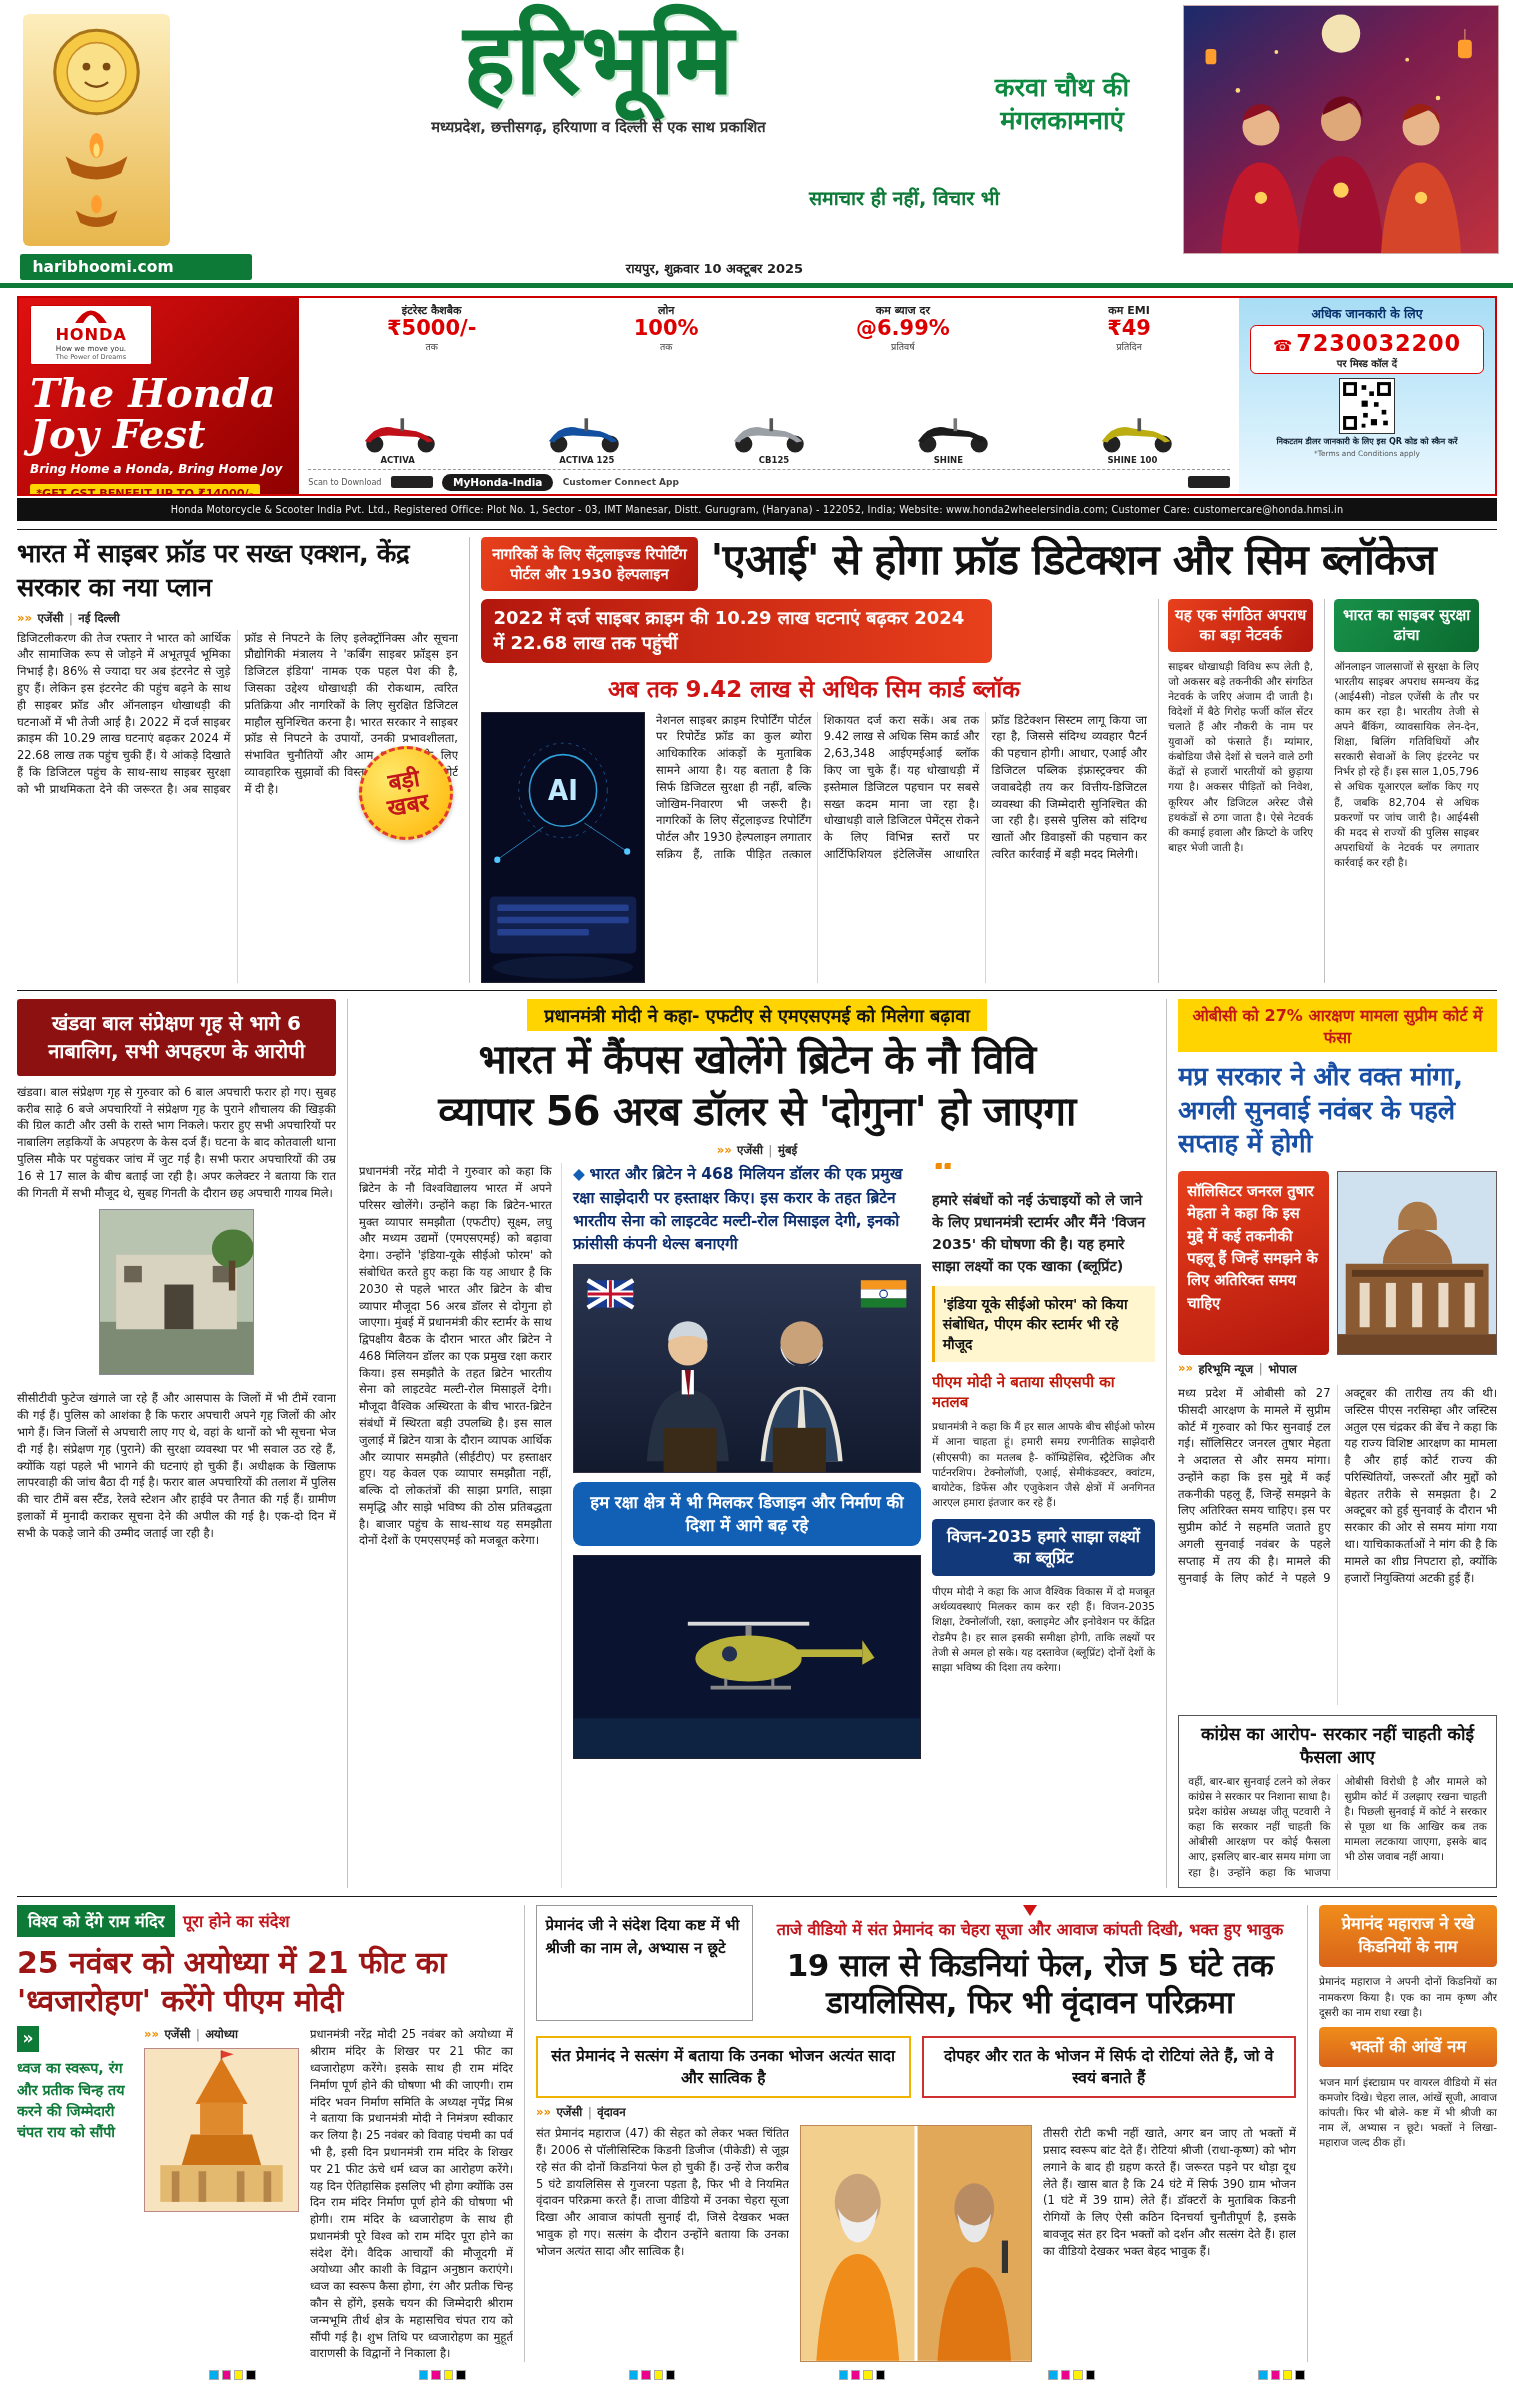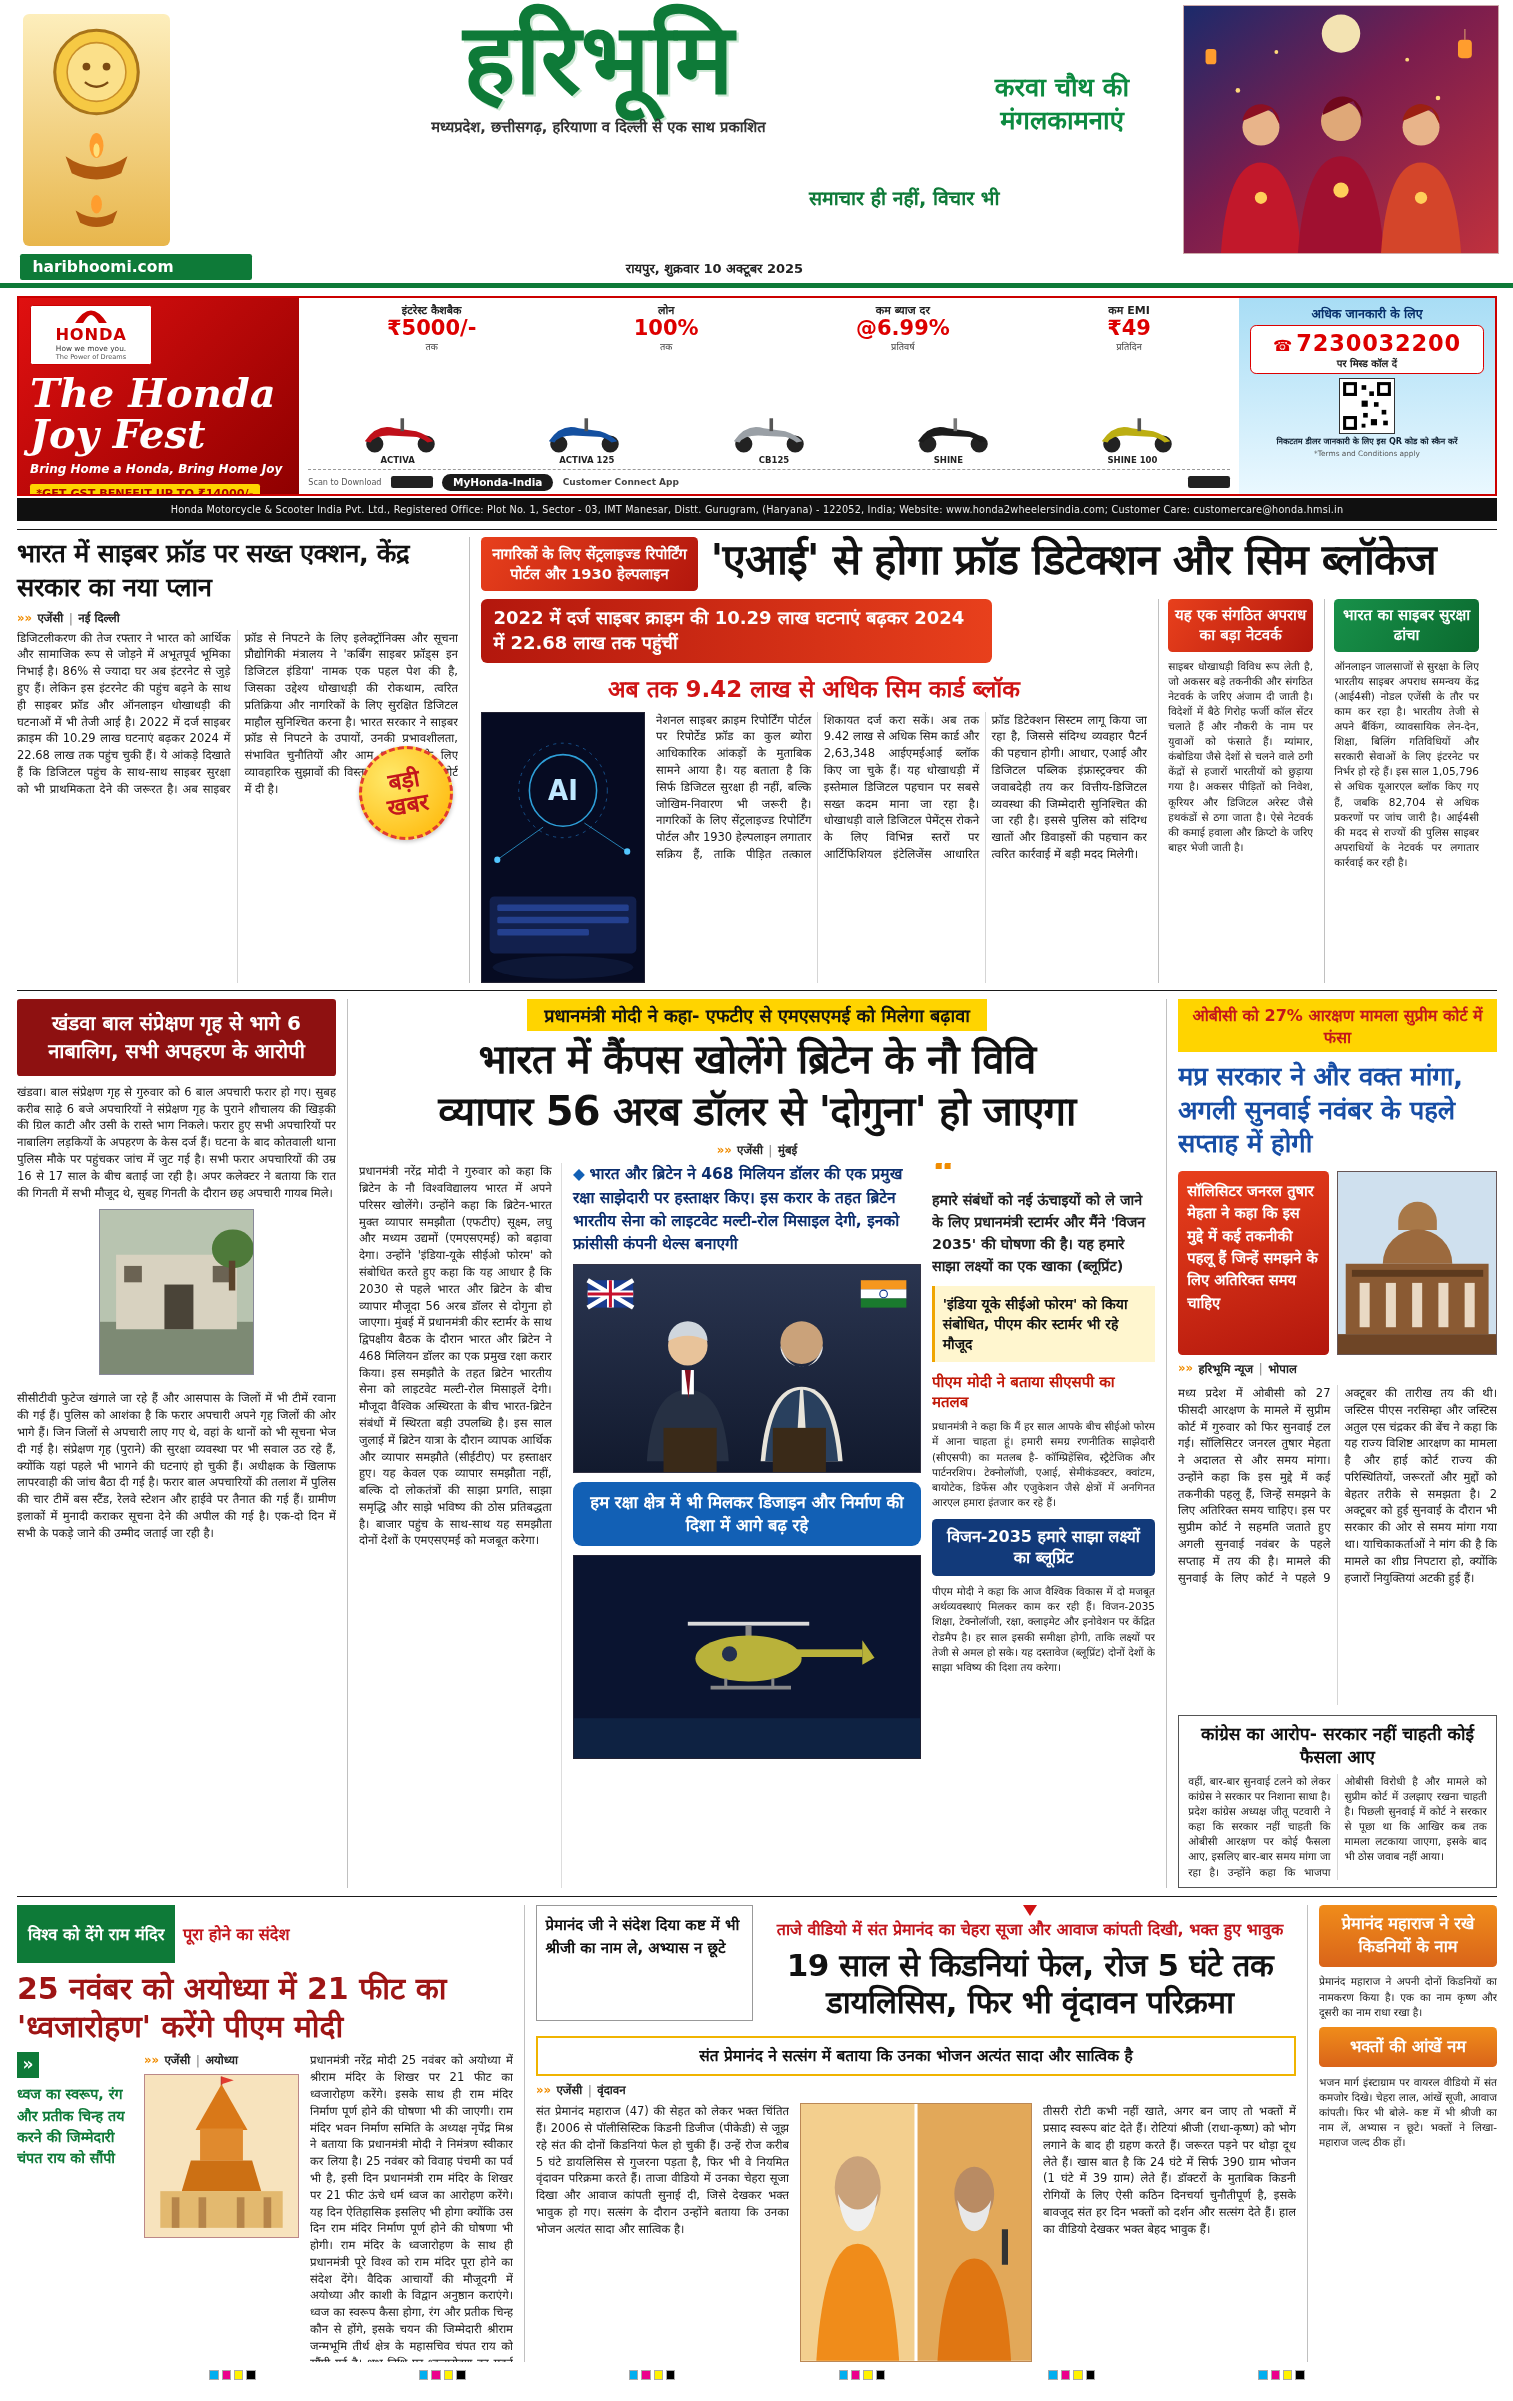--- a/index.html
+++ b/index.html
@@ -130,21 +130,21 @@
   .obcred{width:151px;flex:none;background:linear-gradient(160deg,#e8401c,#b3170d);color:#fff;font-weight:700;font-size:14.7px;line-height:1.52;padding:9.3px;border-radius:4.6px;}
   .scphoto{flex:1;border:0.8px solid #655;}
   .obcbody{margin-top:4.6px;height:325px;overflow:hidden;}
   .congress{border:1.5px solid #555;padding:7.7px 9.3px;margin-top:9.3px;}
   .congress h4{text-align:center;font-weight:800;font-size:17.4px;line-height:1.3;margin-bottom:5.4px;}
 
   
   .row3{height:465px;}
   .ayod{width:496px;flex:none;display:flex;flex-direction:column;overflow:hidden;}
   .akick{display:flex;align-items:center;gap:7.7px;}
-  .akick .g{background:#0e7a38;color:#fff;font-weight:800;font-size:16.3px;padding:18px 11px;}
+  .akick .g{background:#0e7a38;color:#fff;font-weight:800;font-size:16.3px;padding:5px 11px;}
   .akick .r{color:#c3161c;font-weight:800;font-size:16.3px;}
   .ahead{color:#9e1515;font-weight:800;font-size:30px;line-height:1.24;margin-top:7.7px;}
   .arow{display:flex;gap:11px;flex:1;margin-top:7.7px;min-height:0;}
   .anote{width:116px;flex:none;color:#0e7a38;font-weight:700;font-size:14.3px;line-height:1.5;}
   .anote .chev{color:#fff;background:#0e7a38;display:inline-block;padding:0 5.4px;margin-bottom:6.2px;font-size:17px;}
   .acol{width:155px;flex:none;display:flex;flex-direction:column;gap:6.2px;}
   .temple{height:164px;border:0.8px solid #b88;}
   .abody{flex:1;overflow:hidden;min-width:0;}
   .prem{flex:1;border-left:0.8px solid #c0c0c0;border-right:0.8px solid #c0c0c0;padding:0 11px;display:flex;flex-direction:column;min-width:0;overflow:hidden;}
   .ptop{display:flex;gap:11px;}
@@ -594,20 +594,21 @@
       <div class="ptop">
         <div class="pmsg">प्रेमानंद जी ने संदेश दिया कष्ट में भी श्रीजी का नाम ले, अभ्यास न छूटे</div>
         <div class="pright">
           <div class="marker"></div>
           <div class="pkick">ताजे वीडियो में संत प्रेमानंद का चेहरा सूजा और आवाज कांपती दिखी, भक्त हुए भावुक</div>
           <h2 class="phead">19 साल से किडनियां फेल, रोज 5 घंटे तक डायलिसिस, फिर भी वृंदावन परिक्रमा</h2>
         </div>
       </div>
       <div class="pboxes">
         <div class="pbox y">संत प्रेमानंद ने सत्संग में बताया कि उनका भोजन अत्यंत सादा और सात्विक है</div>
+        <div class="pbox r">दोपहर और रात के भोजन में सिर्फ दो रोटियां लेते हैं, जो वे स्वयं बनाते हैं</div>
       </div>
       <div class="byline pbyline">
         <span class="arrow">»»</span>
         <span>एजेंसी</span>
         <span class="sep">|</span>
         <span>वृंदावन</span>
       </div>
       <div class="pbodyrow">
         <div class="pt body-txt">संत प्रेमानंद महाराज (47) की सेहत को लेकर भक्त चिंतित हैं। 2006 से पॉलीसिस्टिक किडनी डिजीज (पीकेडी) से जूझ रहे संत की दोनों किडनियां फेल हो चुकी हैं। उन्हें रोज करीब 5 घंटे डायलिसिस से गुजरना पड़ता है, फिर भी वे नियमित वृंदावन परिक्रमा करते हैं। ताजा वीडियो में उनका चेहरा सूजा दिखा और आवाज कांपती सुनाई दी, जिसे देखकर भक्त भावुक हो गए। सत्संग के दौरान उन्होंने बताया कि उनका भोजन अत्यंत सादा और सात्विक है।</div>
         <div class="pphoto">

